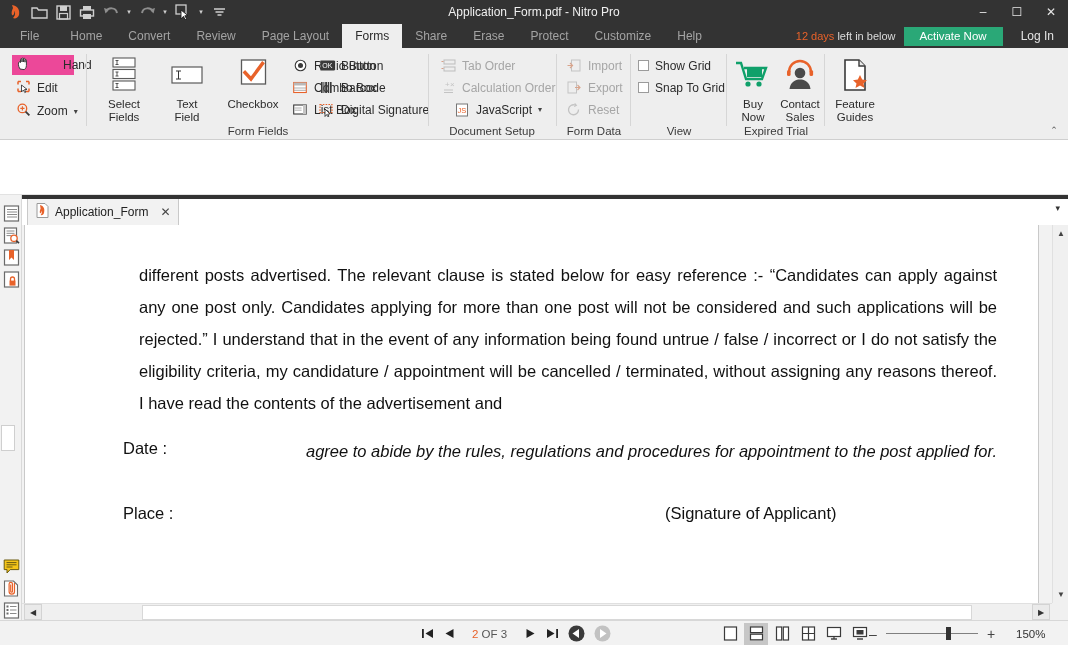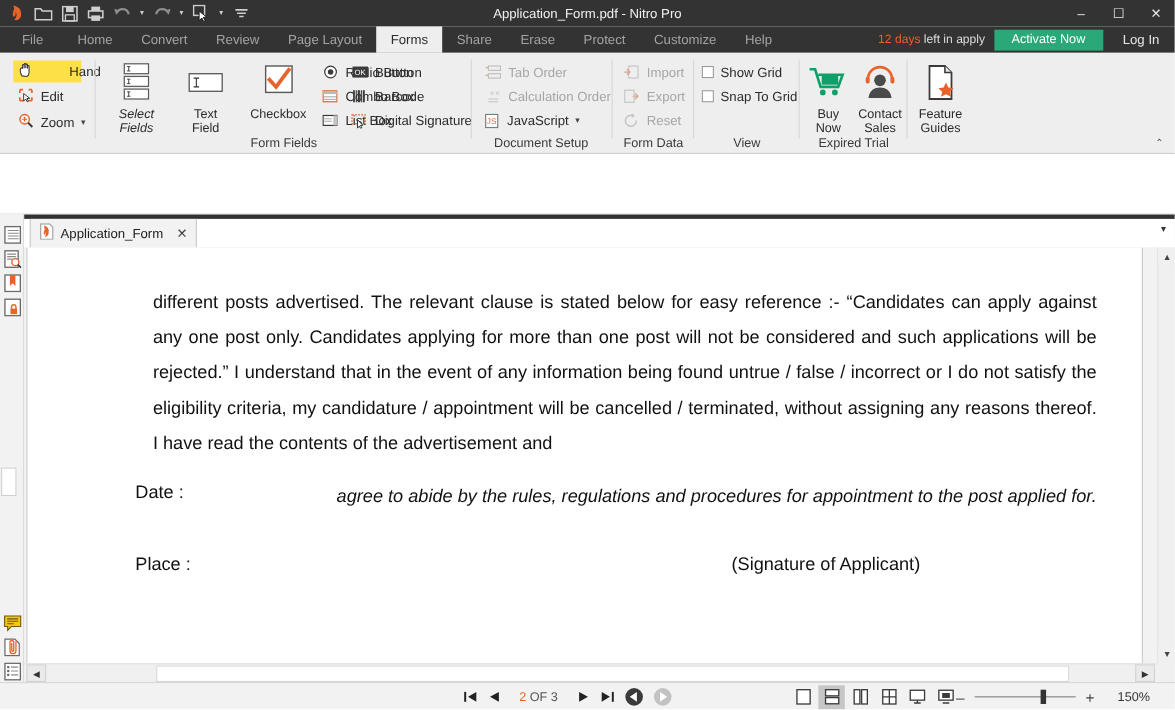--- a/index.html
+++ b/index.html
@@ -72,21 +72,21 @@
   }
   .sep {
     position:absolute; top:6px; width:1px; height:72px; background:#d6d6d6;
   }
 
   
   .toolitem {
     display:flex; align-items:center; gap:6px; height:20px; padding:0 6px 0 4px;
     font-size:12px; color:#2b2b2b; white-space:nowrap;
   }
-  .toolitem.sel { background:#fde047;gap:32px; }
+  .toolitem.sel { background:#ec4899;gap:32px; }
   .toolitem .tl { font-size:12px; }
 
   
   .bigbtn {
     position:absolute; top:4px; width:60px; text-align:center; font-size:11.5px;
     color:#2b2b2b; line-height:13px;
   }
   .bigbtn .ic { height:46px; display:flex; align-items:center; justify-content:center; }
   .bigbtn .lbl { display:block; }
 
@@ -279,21 +279,21 @@
     <div class="tab">Review</div>
     <div class="tab">Page Layout</div>
     <div class="tab active">Forms</div>
     <div class="tab">Share</div>
     <div class="tab">Erase</div>
     <div class="tab">Protect</div>
     <div class="tab">Customize</div>
     <div class="tab">Help</div>
 
     <div class="trialwrap">
-      <div class="trial"><b>12 days</b><span> left in apply</span></div>
+      <div class="trial"><b>12 days</b><span> left in below</span></div>
       <div class="activate">Activate Now</div>
       <div class="login">Log In</div>
     </div>
   </div>
 
   <div class="ribbon">
 
     <div class="grp" style="left:8px; width:72px;">
       <div class="toolitem sel" style="position:absolute; left:4px; top:7px; width:62px;">
         <span>
@@ -321,21 +321,21 @@
             </svg>
         </span>
         <span class="tl">Zoom</span>
         <span style="font-size:8px;color:#444;">▾</span>
       </div>
     </div>
 
     <div class="sep" style="left:86px;"></div>
 
     <div class="grp" style="left:90px; width:330px;">
-      <div class="bigbtn" style="left:4px;font-style:italic;">
+      <div class="bigbtn" style="left:4px;">
         <span class="ic">
           <svg width="36" height="40" viewBox="0 0 36 40">
             <rect x="7" y="3" width="22" height="9" fill="#fff" stroke="#5a5a5a" stroke-width="1.1"></rect>
             <rect x="7" y="14.5" width="22" height="9" fill="#fff" stroke="#5a5a5a" stroke-width="1.1"></rect>
             <rect x="7" y="26" width="22" height="9" fill="#fff" stroke="#5a5a5a" stroke-width="1.1"></rect>
             <path d="M9.5 5.5 h3 M11 5.5 v4 M9.5 9.5 h3" stroke="#444" stroke-width="0.9"></path>
             <path d="M9.5 17 h3 M11 17 v4 M9.5 21 h3" stroke="#444" stroke-width="0.9"></path>
             <path d="M9.5 28.5 h3 M11 28.5 v4 M9.5 32.5 h3" stroke="#444" stroke-width="0.9"></path>
           </svg>
         </span>
@@ -446,21 +446,21 @@
       <div class="smitem dis" style="position:absolute; left:8px; top:30px;">
         <span class="sic">
           <svg width="15" height="14" viewBox="0 0 15 14">
               <text x="4" y="6" font-size="8" fill="#c3c3c3" font-family="Liberation Sans">+</text>
               <text x="9" y="6" font-size="8" fill="#c3c3c3" font-family="Liberation Sans">×</text>
               <path d="M3 9 h9 M3 11.5 h9" stroke="#c3c3c3" stroke-width="1.1"></path>
             </svg>
         </span>
         <span>Calculation Order</span>
       </div>
-      <div class="smitem" style="position:absolute; left:7px; top:52px;">
+      <div class="smitem" style="position:absolute; left:22px; top:52px;">
         <span class="sic">
           <svg width="14" height="14" viewBox="0 0 14 14">
               <rect x="1.5" y="1" width="11" height="12" fill="#fff" stroke="#777" stroke-width="1"></rect>
               <text x="7" y="10" font-size="7.5" fill="#e8622a" text-anchor="middle" font-family="Liberation Sans">JS</text>
             </svg>
         </span>
         <span>JavaScript</span>
         <span style="font-size:8px;color:#444;">▾</span>
       </div>
       <div class="glabel" style="left:0; width:120px;">Document Setup</div>

